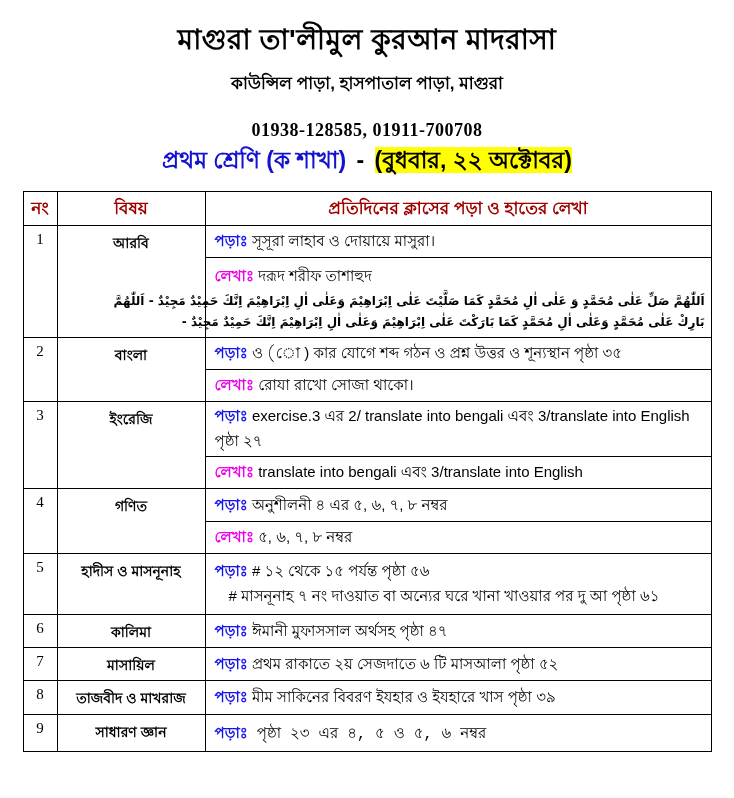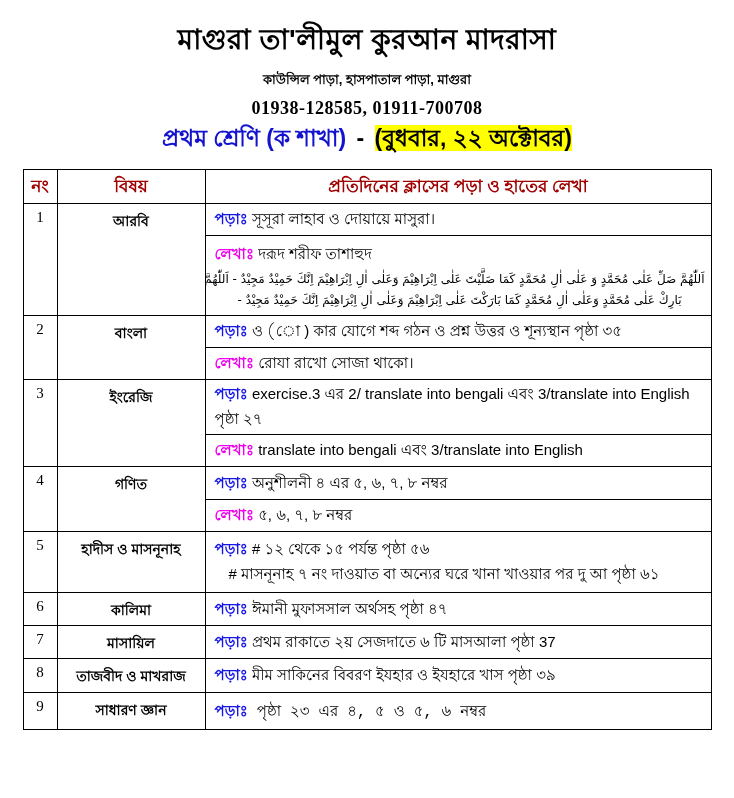--- a/index.html
+++ b/index.html
@@ -8,21 +8,21 @@
     font-family:"Liberation Sans","DejaVu Sans",sans-serif;
     color:#000;
     -webkit-font-smoothing:antialiased;
   }
   .page{width:734px;height:798px;overflow:hidden;}
   .header{text-align:center;padding-top:24px;}
   .title{
     font-size:28px;font-weight:bold;line-height:1.15;
     margin:0 0 14px 0;letter-spacing:0.5px;
   }
-  .address{font-size:13px;font-weight:bold;margin-bottom:7px;}
+  .address{font-size:17px;font-weight:bold;margin-bottom:22px;}
   .phones{
     font-size:18px;font-weight:bold;
     font-family:"Liberation Serif","DejaVu Serif",serif;
     margin-bottom:1px;letter-spacing:0.5px;
   }
   .class-line{font-size:23px;font-weight:bold;margin-bottom:4px;}
   .class-name{color:var(--class_blue,#1212cf);}
   .separator{color:#000;padding:0 4px;}
   .date-hl{background:var(--highlight_yellow,#ffff00);color:#000;margin-top:48px;}
 
@@ -45,21 +45,21 @@
   td.subject{
     text-align:center;vertical-align:top;
     font-weight:bold;font-size:14px;padding-top:6px;
   }
   td.content{font-size:15px;vertical-align:middle;padding-left:9px;}
   .lbl{font-weight:bold;}
   .pora-lbl{color:var(--label_blue,#1515e8);}
   .lekha-lbl{color:var(--label_magenta,#ee00ee);}
   .arabic{
     direction:rtl;text-align:center;font-size:12px;line-height:1.55;
-    font-family:"DejaVu Sans",sans-serif;white-space:nowrap;margin-top:3px;
+    font-family:"DejaVu Sans",sans-serif;white-space:nowrap;margin-top:3px;font-weight:bold;
   }
   .indent2{padding-left:14px;}
   .h32{height:32px;} .h33{height:33px;} .h34{height:34px;}
   .h37{height:37px;font-family:Liberation Mono, monospace;} .h46{height:46px;} .h61{height:61px;} .h80{height:80px;}
 </style>
 </head>
 <body>
 
 <div class="page">
 
@@ -172,21 +172,21 @@
           <span class="lbl pora-lbl">পড়াঃ</span>
           <span>ঈমানী মুফাসসাল অর্থসহ পৃষ্ঠা ৪৭</span>
         </td>
       </tr>
 
       <tr>
         <td class="num">7</td>
         <td class="subject">মাসায়িল</td>
         <td class="content h33">
           <span class="lbl pora-lbl">পড়াঃ</span>
-          <span>প্রথম রাকাতে ২য় সেজদাতে ৬ টি মাসআলা পৃষ্ঠা 37</span>
+          <span>প্রথম রাকাতে ২য় সেজদাতে ৬ টি মাসআলা পৃষ্ঠা ৫২</span>
         </td>
       </tr>
 
       <tr>
         <td class="num">8</td>
         <td class="subject">তাজবীদ ও মাখরাজ</td>
         <td class="content h34">
           <span class="lbl pora-lbl">পড়াঃ</span>
           <span>মীম সাকিনের বিবরণ ইযহার ও ইযহারে খাস পৃষ্ঠা ৩৯</span>
         </td>

